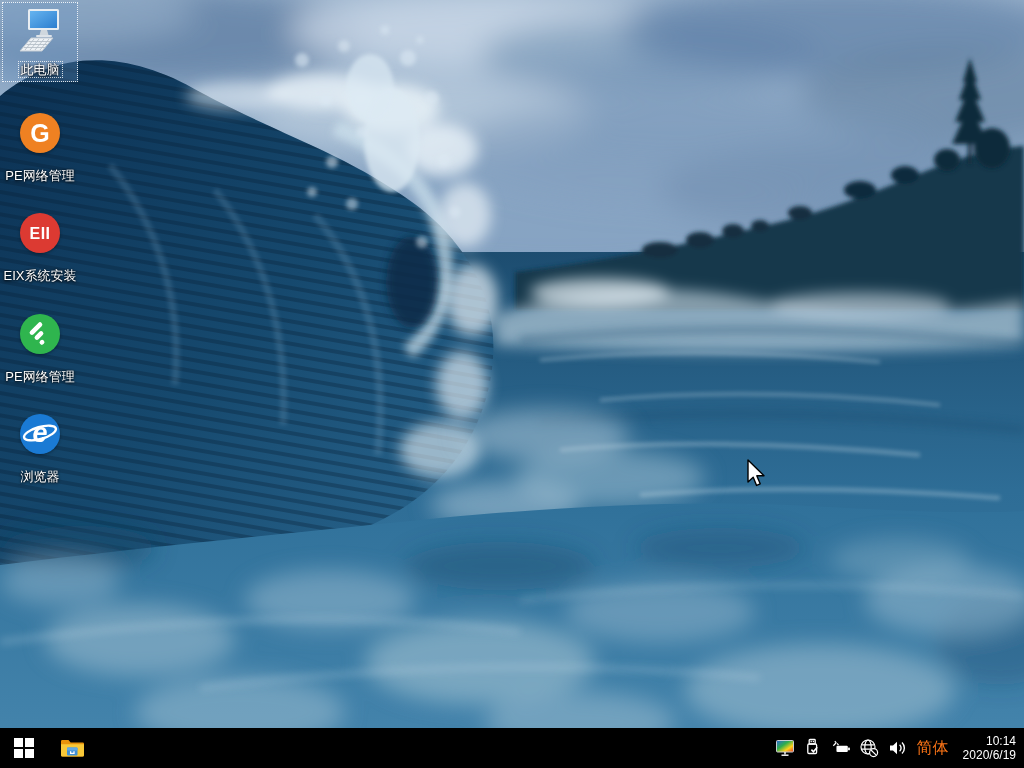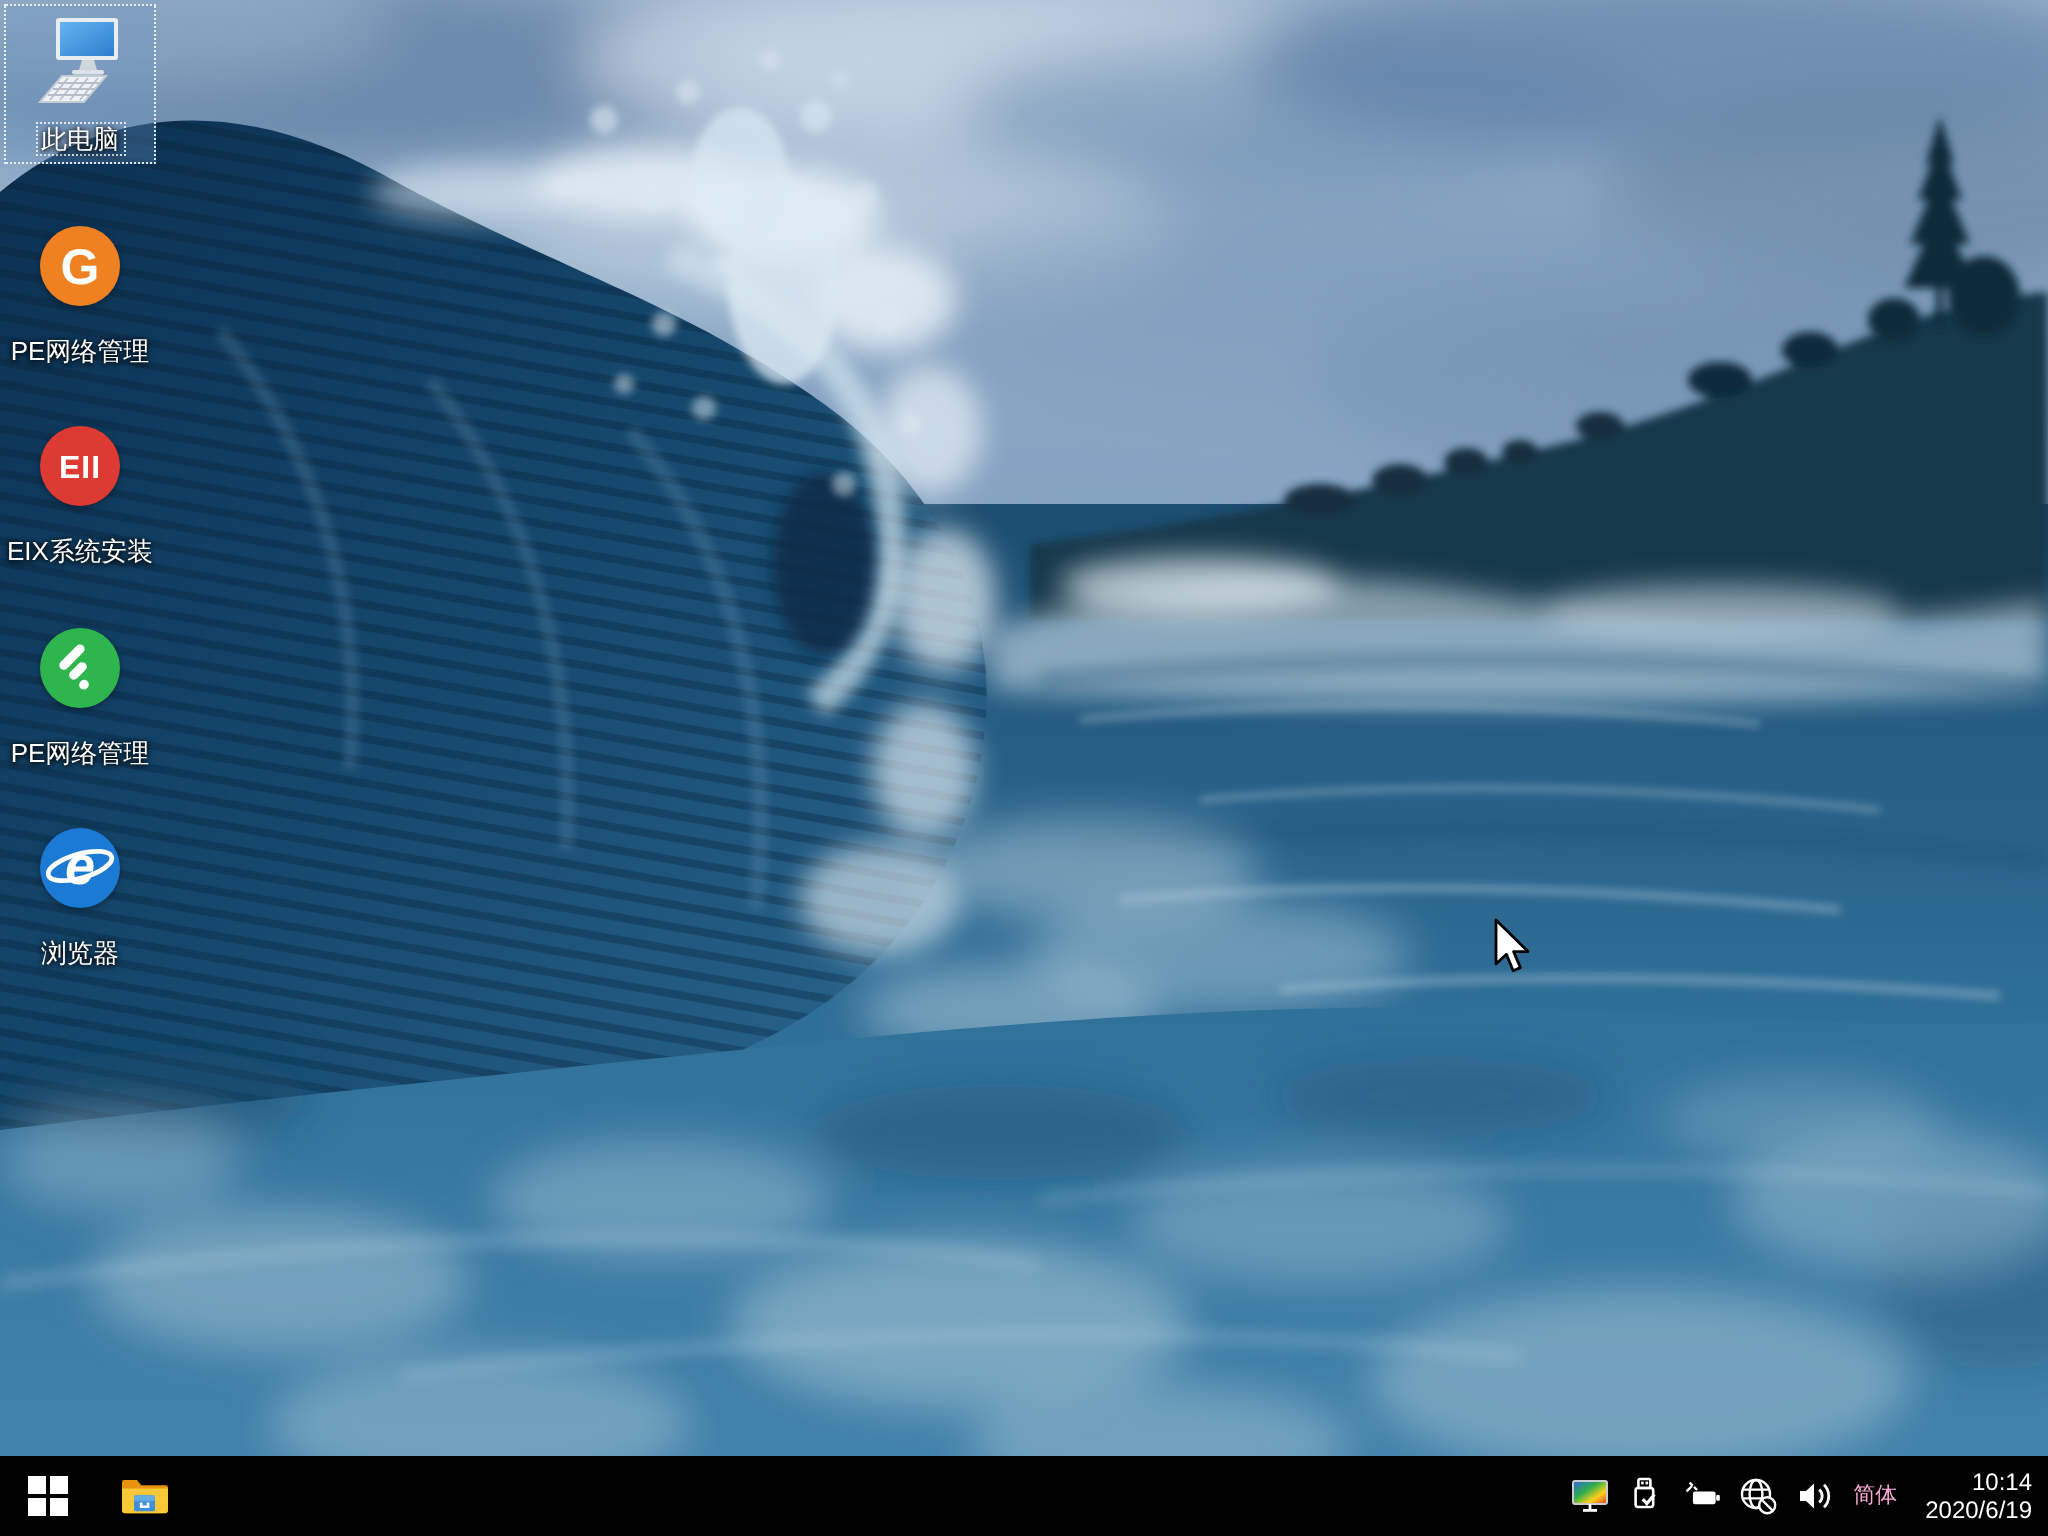--- a/index.html
+++ b/index.html
@@ -52,21 +52,21 @@
     position:absolute;left:0;bottom:0;width:1024px;height:40px;
     background:#000;display:flex;align-items:center;z-index:5;
   }
   .start-btn,.task-btn{
     width:48px;height:40px;display:flex;align-items:center;justify-content:center;
   }
   .win-logo{display:grid;grid-template-columns:9px 9px;grid-template-rows:9px 9px;gap:2px;}
   .win-logo span{background:#fff;display:block;}
   .tray{margin-left:auto;display:flex;align-items:center;gap:8px;padding-right:8px;height:40px;}
   .tray-icon{width:20px;height:20px;display:flex;align-items:center;justify-content:center;}
-  .ime{color:#f9a8d4;font-size:11px;line-height:40px;padding:0 2px;}
+  .ime{color:#f97316;font-size:16px;line-height:40px;padding:0 2px;}
   .clock{color:#fff;font-size:12px;line-height:14px;text-align:right;padding-left:4px;}
 
   
   .cursor{position:absolute;left:746px;top:459px;z-index:9;pointer-events:none;}
 </style>
 </head>
 <body>
 
 <div class="desktop">
 

